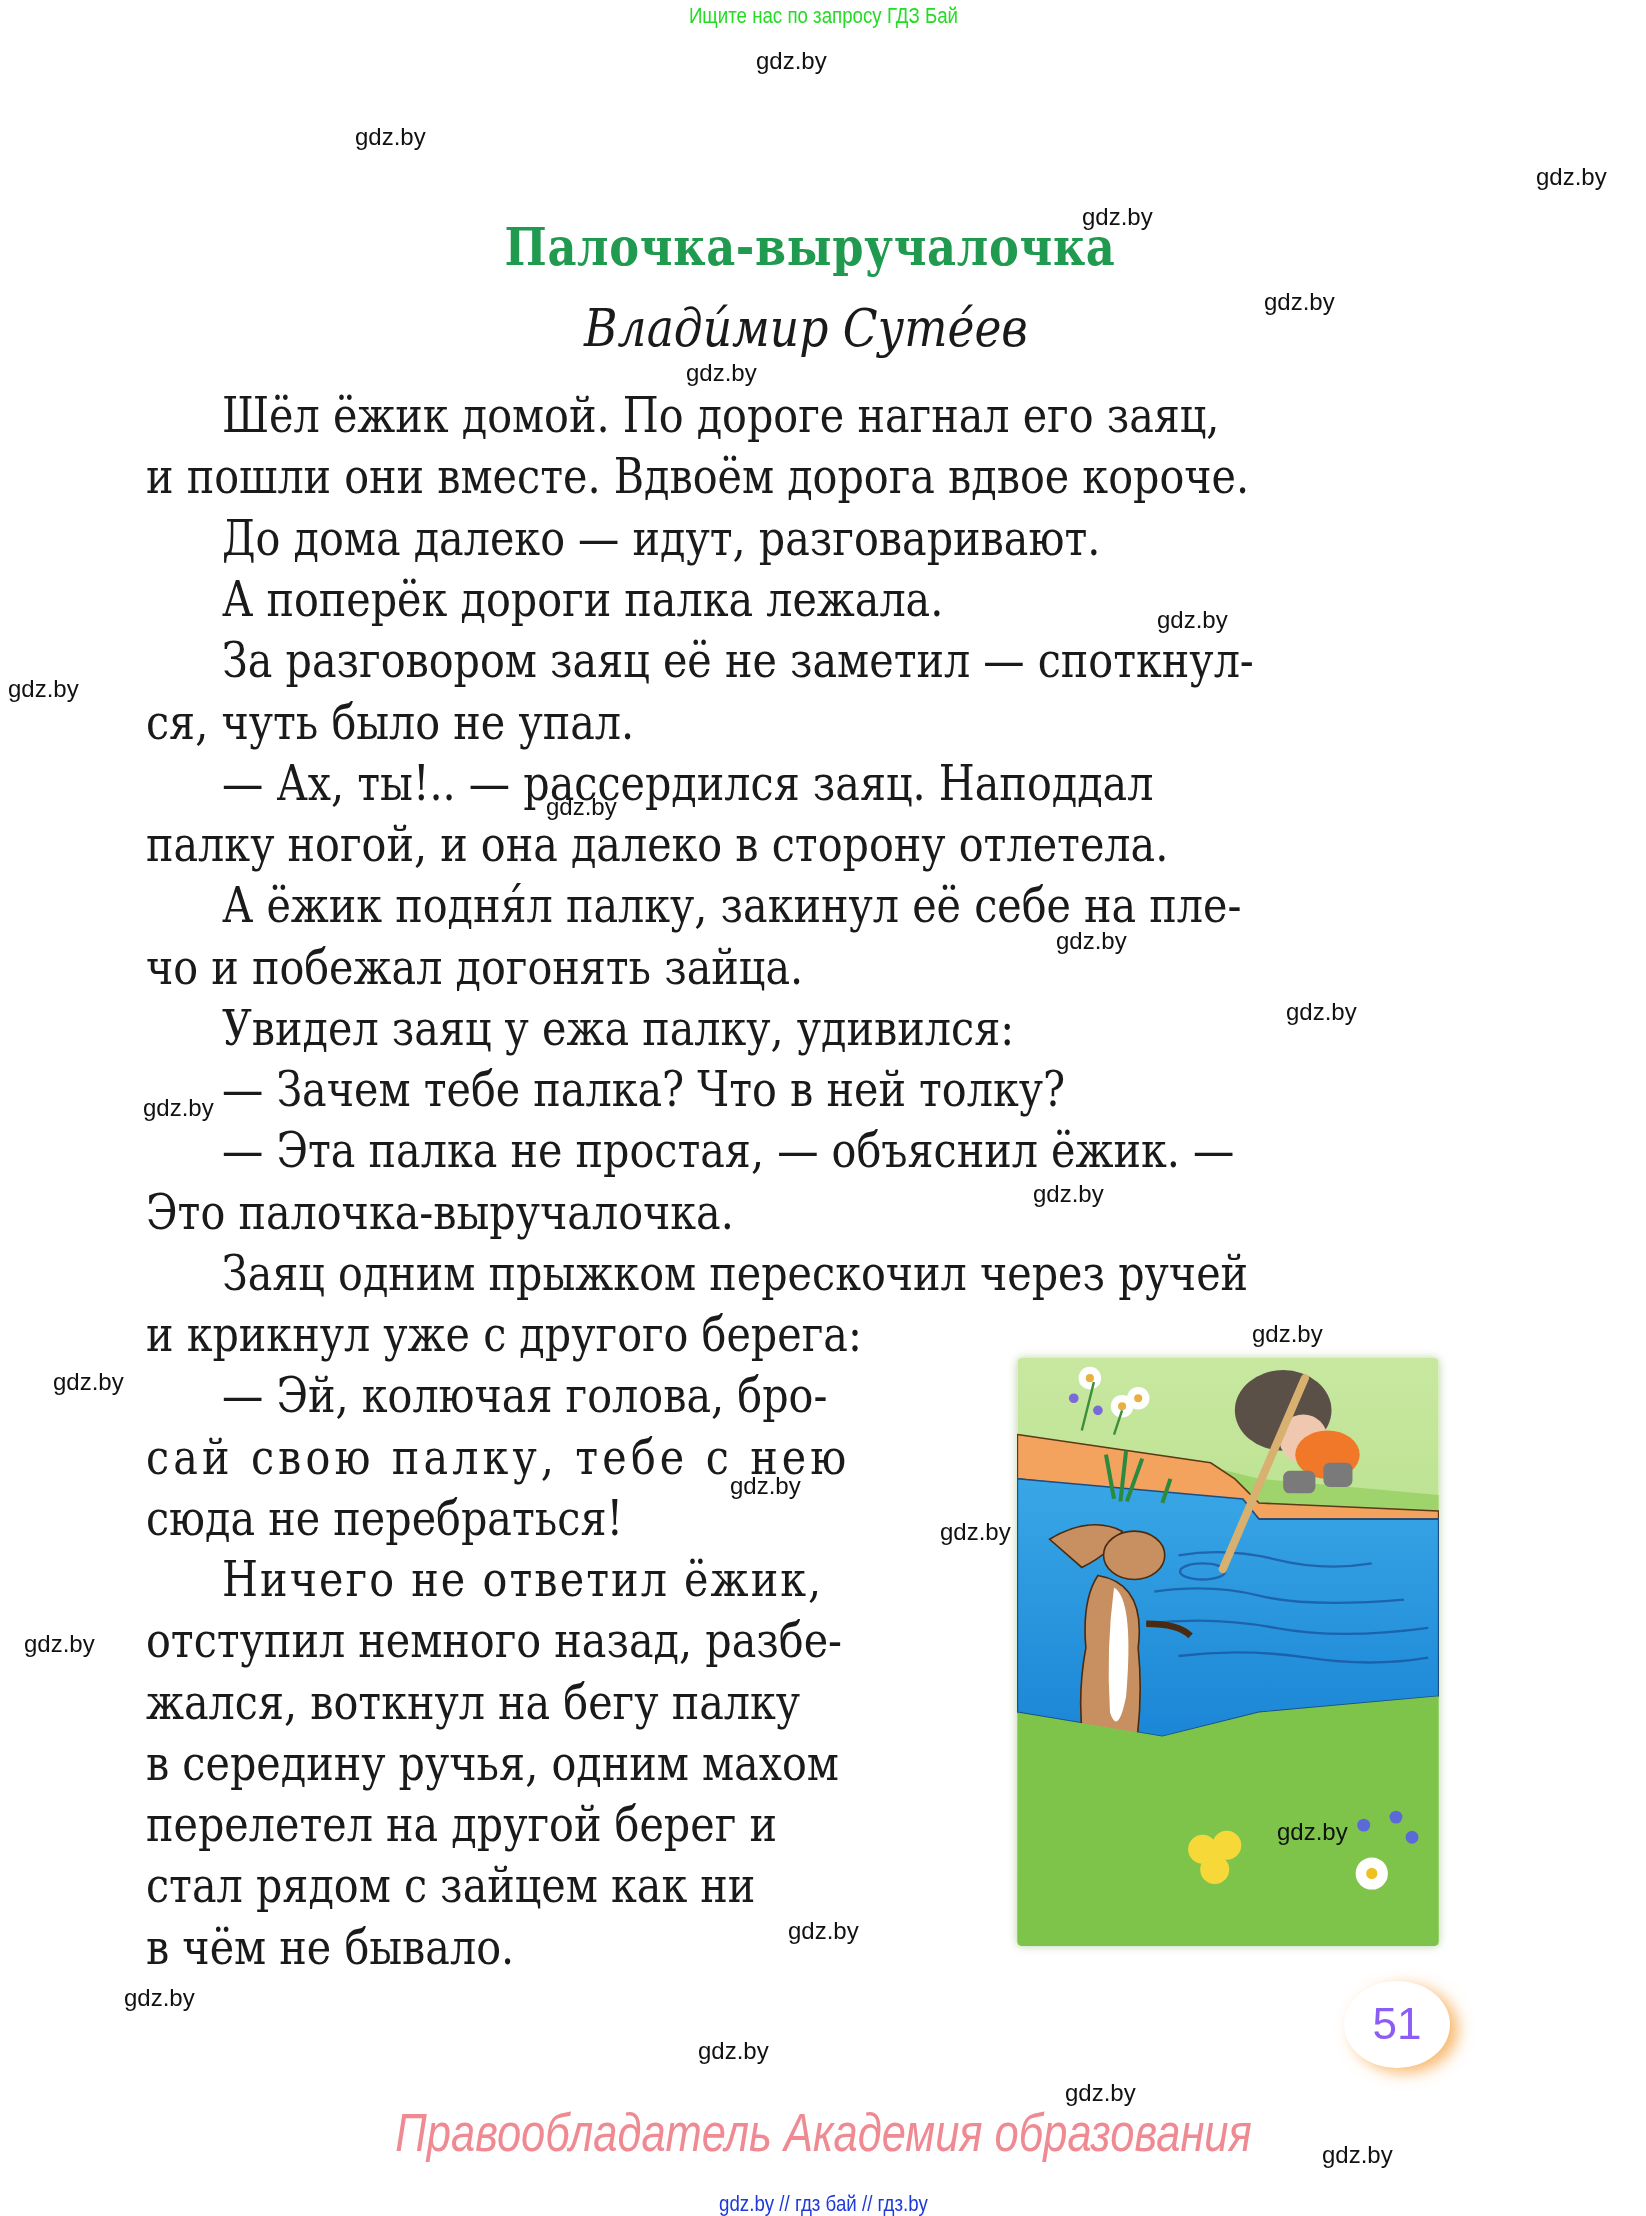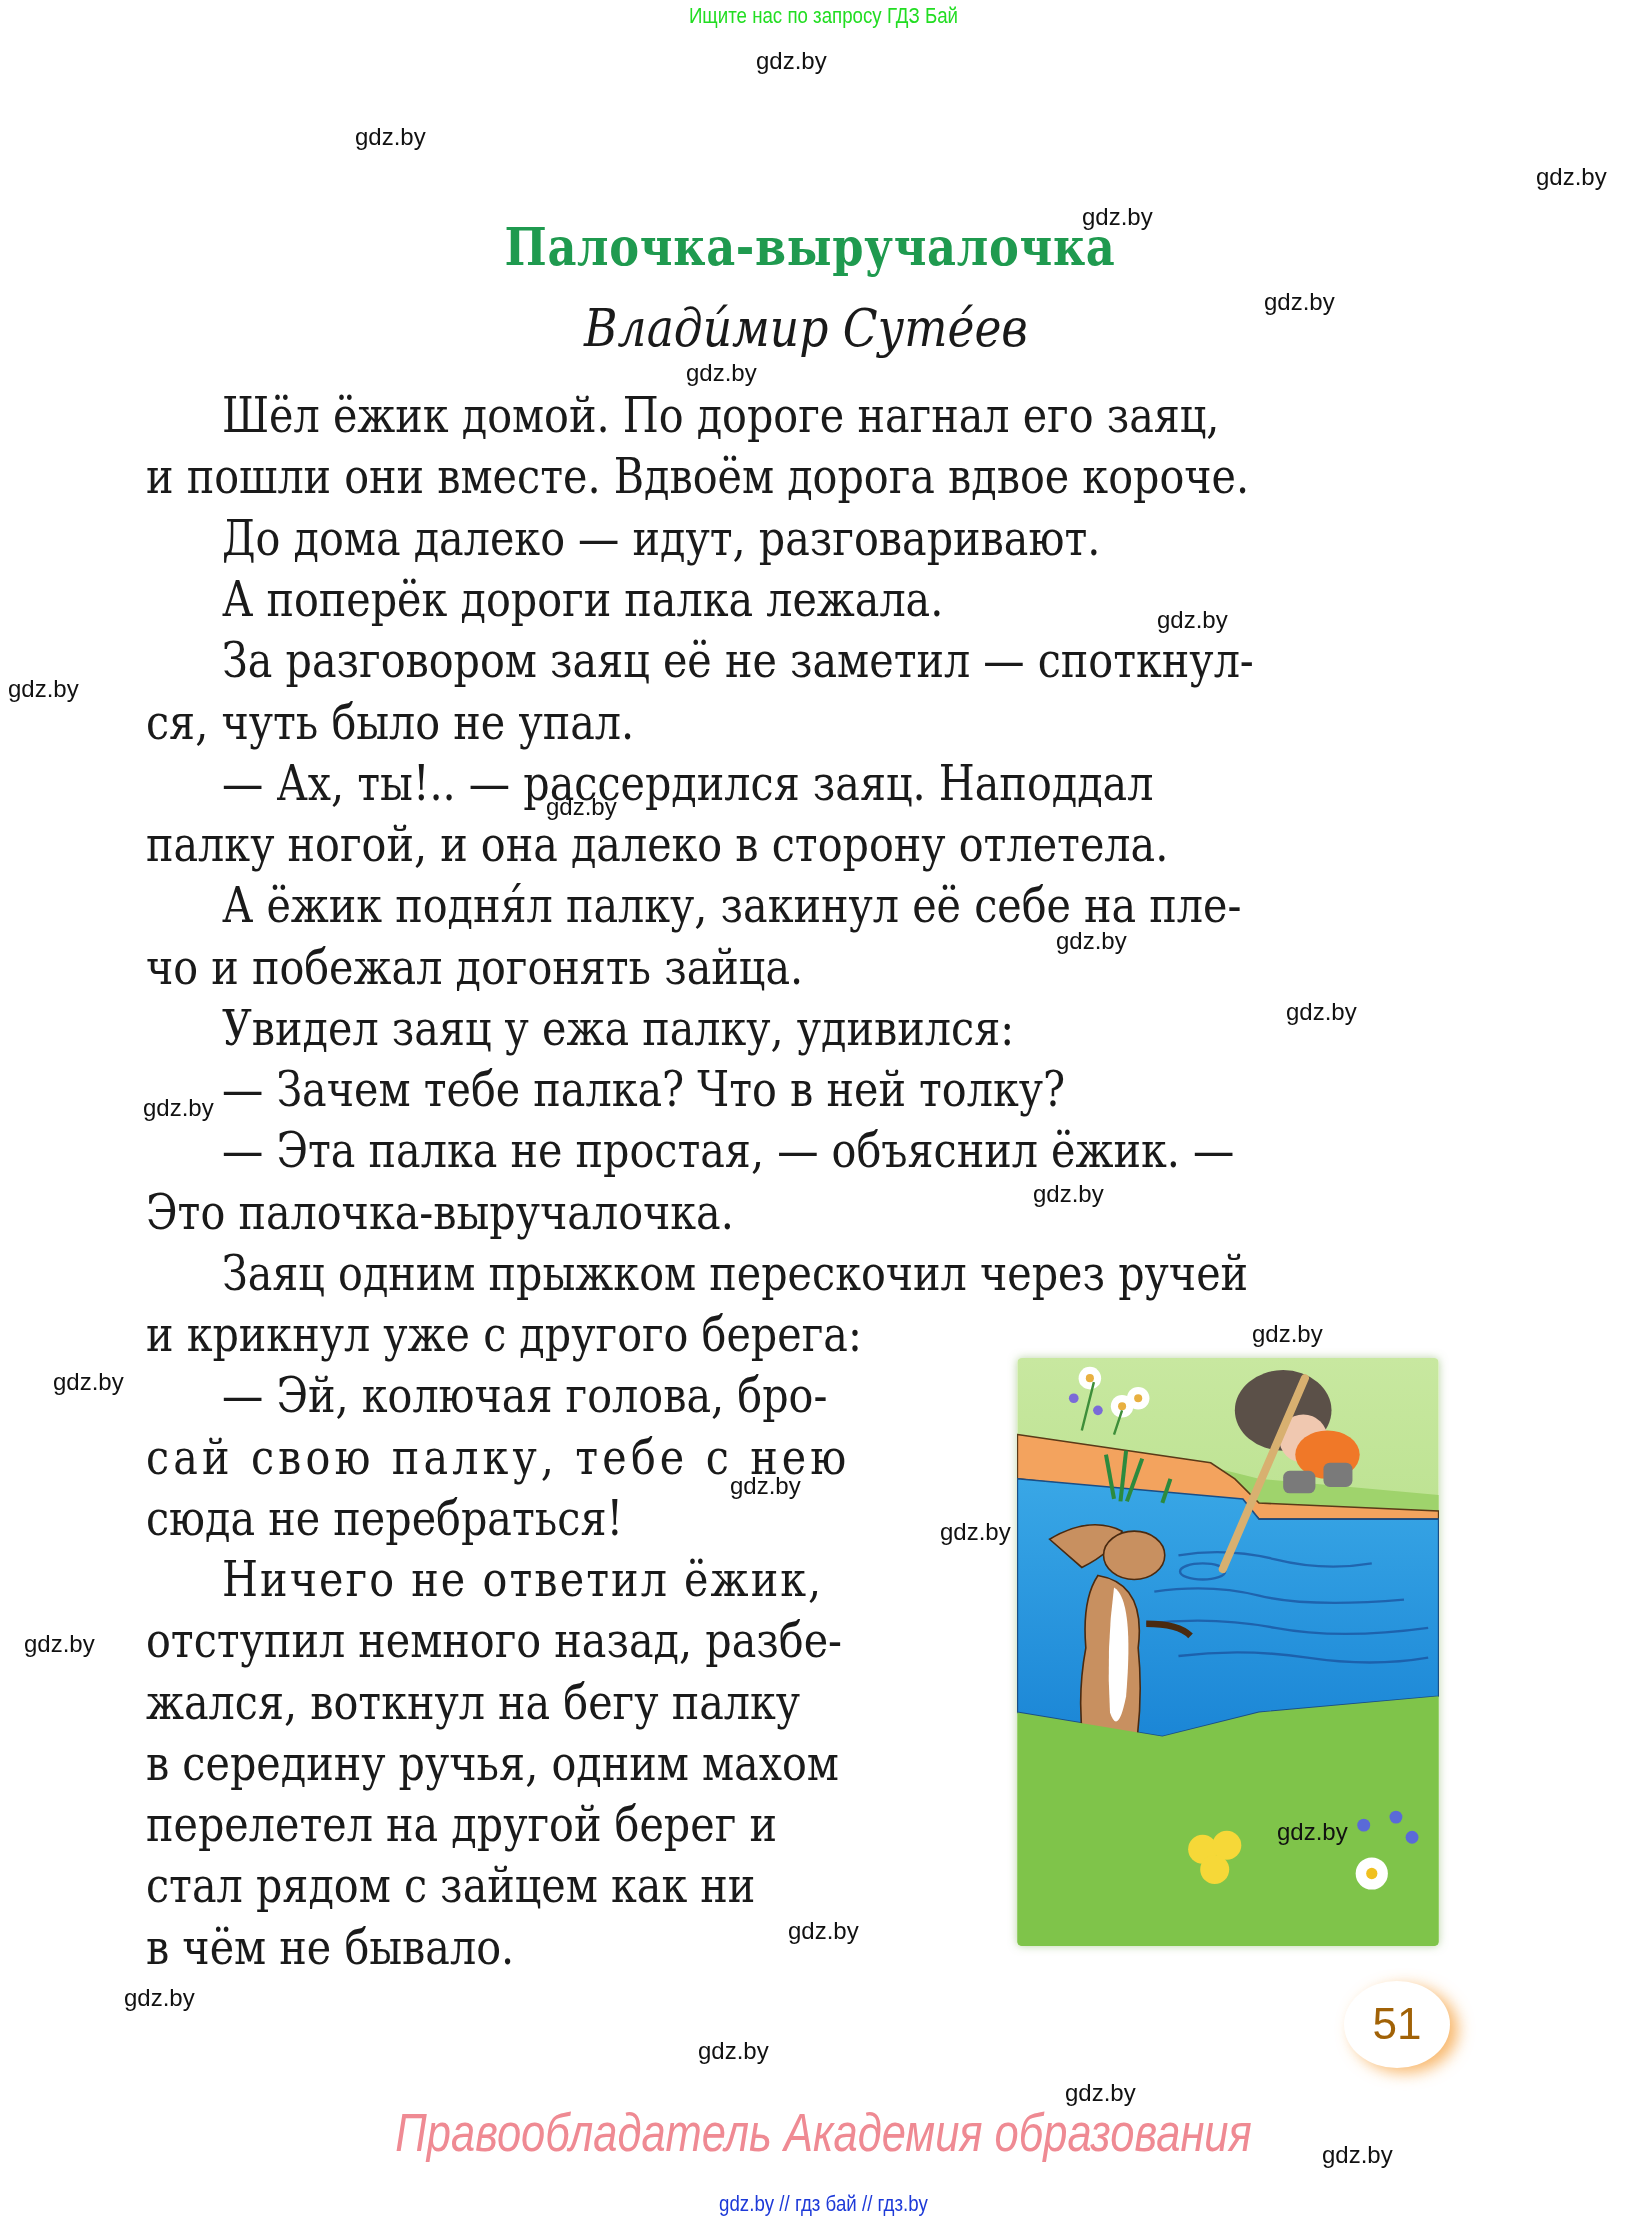--- a/index.html
+++ b/index.html
@@ -6,21 +6,21 @@
   body { width:1647px; height:2216px; position:relative; overflow:hidden; font-family:"DejaVu Serif", serif; }
   .abs { position:absolute; }
   .top-banner { top:3.2px; left:0; width:1647px; text-align:center; color:#22dd22; font-family:"Liberation Sans", sans-serif; font-size:22px; transform:scaleX(0.85); }
   .title { top:216px; left:0; width:1620px; text-align:center; color:#1f9a4f; font-family:"DejaVu Serif", serif; font-weight:bold; font-size:52px; letter-spacing:0.8px; transform:scaleX(0.86); }
   .author { top:297px; left:0; width:1612px; text-align:center; color:#1a1a1a; font-family:"DejaVu Serif", serif; font-style:italic; font-size:53px; transform:scaleX(0.86); }
   .line { position:absolute; left:146px; font-family:"DejaVu Serif", serif; font-size:48px; color:#1a1a1a; white-space:nowrap; transform-origin:left top; line-height:61px; }
   .line.ind { left:222px; }
   .wm { position:absolute; font-family:"Liberation Sans", sans-serif; font-size:24px; color:#111; white-space:nowrap; }
   .illus { position:absolute; left:1017px; top:1358px; width:422px; height:588px; border-radius:4.8px; overflow:hidden; box-shadow:0 0 8px rgba(120,170,80,0.5); }
   .badge { position:absolute; left:1344px; top:1981px; width:106px; height:87px; border-radius:50%; background:#ffffff; box-shadow:8px 4.8px 14.5px rgba(245,160,60,0.75); }
-  .badge span { position:absolute; left:0; top:17.7px; width:100%; text-align:center; font-family:"Liberation Sans", sans-serif; font-size:44px; color:#a16207; }
+  .badge span { position:absolute; left:0; top:17.7px; width:100%; text-align:center; font-family:"Liberation Sans", sans-serif; font-size:44px; color:#8b5cf6; }
   .copyright { top:2102px; left:0; width:1647px; text-align:center; color:#ef8a93; font-family:"Liberation Sans", sans-serif; font-style:italic; font-size:53px; transform:scaleX(0.82); }
   .footer { top:2191px; left:0; width:1647px; text-align:center; color:#1e3ad8; font-family:"Liberation Sans", sans-serif; font-size:22px; transform:scaleX(0.85); }
 </style>
 </head>
 <body>
 
 <div class="abs top-banner">Ищите нас по запросу ГДЗ Бай</div>
 
 <div class="abs title">Палочка-выручалочка</div>
 <div class="abs author">Влади́мир Сутéев</div>

